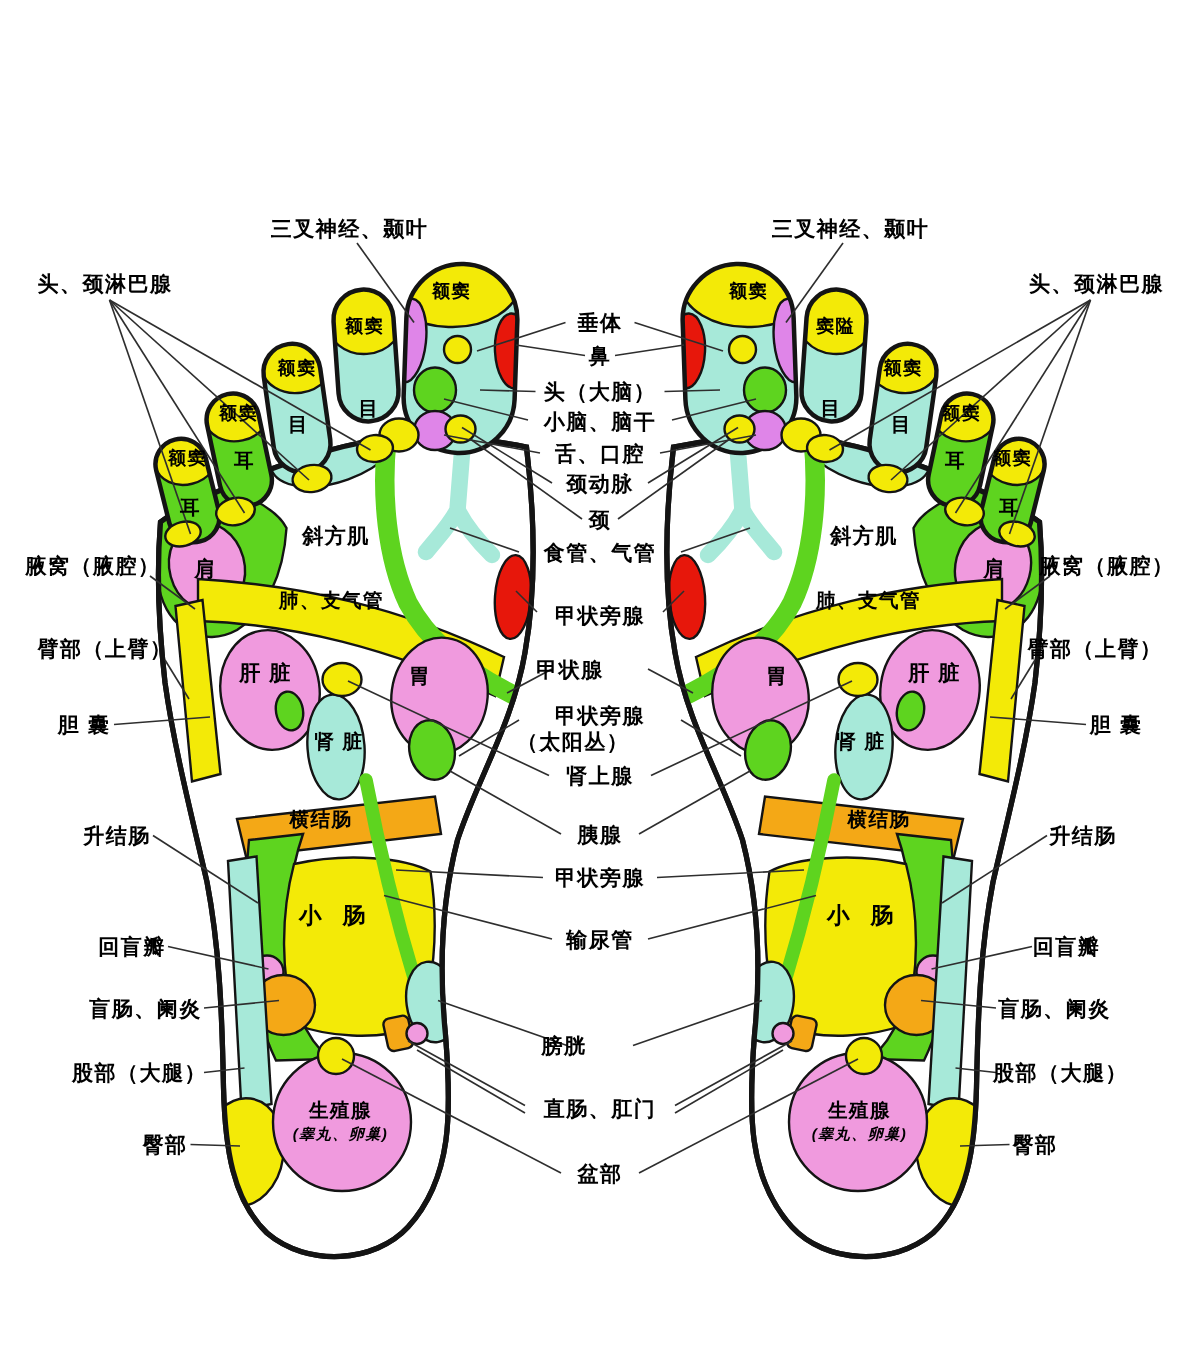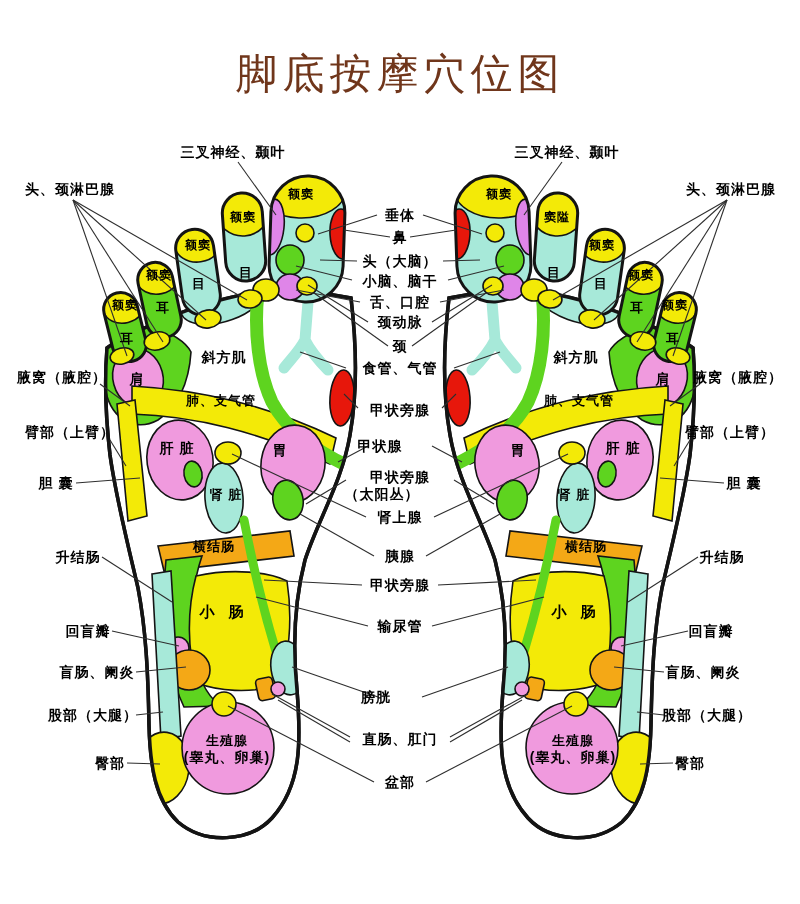--- a/index.html
+++ b/index.html
@@ -3,21 +3,21 @@
 <meta charset="utf-8">
 <style>
   html,body{margin:0;padding:0;background:#fff;}
   #stage{position:relative;width:800px;height:904px;background:#fff;overflow:hidden;
          font-family:"Liberation Sans","DejaVu Sans",sans-serif;}
   #diagram-svg{position:absolute;left:0;top:0;}
   .title{position:absolute;left:400px;top:74px;transform:translate(-50%,-50%);
          font-size:42px;letter-spacing:5px;color:var(--title_brown);white-space:nowrap;font-weight:500;}
   .lbl{position:absolute;transform:translate(-50%,-50%);font-weight:bold;font-size:14px;
        color:#000;white-space:nowrap;line-height:1;letter-spacing:1px;}
-  .s13{font-size:13px;} .s12{font-size:12px;font-family:Liberation Mono, monospace;} .s11{font-size:14px;}
+  .s13{font-size:13px;} .s12{font-size:12px;font-family:Liberation Mono, monospace;} .s11{font-size:10px;font-style:italic;}
   .s15{font-size:15px;letter-spacing:5px;}
   
   .soleFill{fill:#fff;stroke:var(--ink);stroke-width:3.5px;}
   .soleLine{fill:none;stroke:var(--ink);stroke-width:3.5px;}
   .toeO{fill:none;stroke:var(--ink);stroke-width:3px;}
   .zs{stroke:var(--ink);stroke-width:1.6px;}
   .f-yellow{fill:var(--yellow);} .f-cyan{fill:var(--cyan);} .f-green{fill:var(--green);}
   .f-pink{fill:var(--pink);} .f-violet{fill:var(--violet);} .f-orange{fill:var(--orange);}
   .f-red{fill:var(--red);}
   .strip-g{fill:none;stroke:var(--green);stroke-width:13px;stroke-linecap:round;}
@@ -215,21 +215,20 @@
         <line class="ll" x1="422" y1="697" x2="508" y2="667"></line>
     <line class="ll" x1="350" y1="737" x2="272" y2="694"></line>
         <line class="ll" x1="450" y1="737" x2="528" y2="694"></line>
     <line class="ll" x1="350" y1="742" x2="278" y2="700"></line>
         <line class="ll" x1="450" y1="742" x2="522" y2="700"></line>
     <line class="ll" x1="374" y1="782" x2="228" y2="706"></line>
         <line class="ll" x1="426" y1="782" x2="572" y2="706"></line>
   </g>
 </svg>
 
-<div class="title">脚底按摩穴位图</div>
 
 <div class="lbl" style="left:233px;top:152px">三叉神经、颞叶</div>
 <div class="lbl" style="left:567px;top:152px">三叉神经、颞叶</div>
 
 <div class="lbl" style="left:70px;top:189px">头、颈淋巴腺</div>
 <div class="lbl" style="left:62px;top:377px">腋窝（腋腔）</div>
 <div class="lbl" style="left:70px;top:432px">臂部（上臂）</div>
 <div class="lbl" style="left:56px;top:483px">胆 囊</div>
 <div class="lbl" style="left:78px;top:557px">升结肠</div>
 <div class="lbl" style="left:88px;top:631px">回盲瓣</div>

